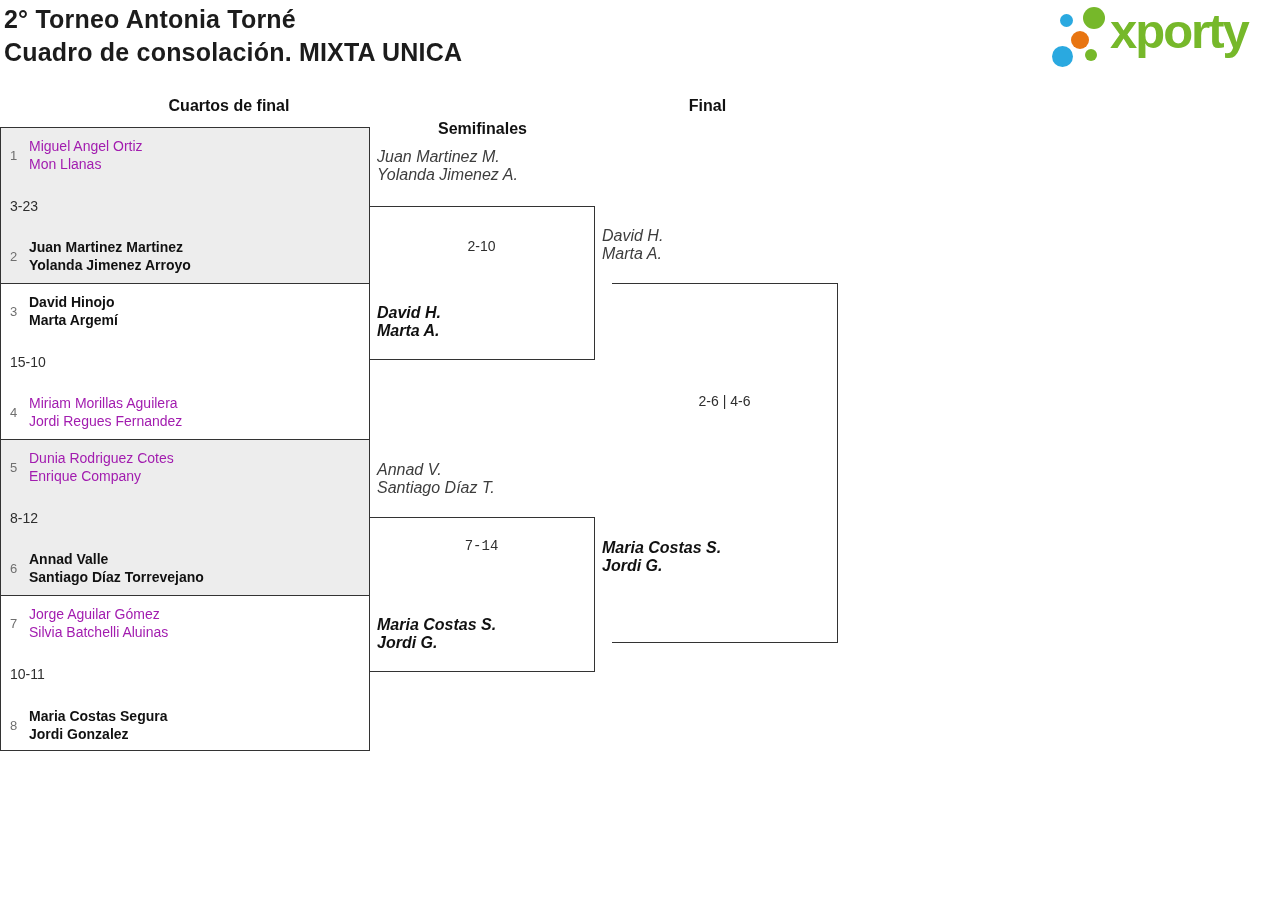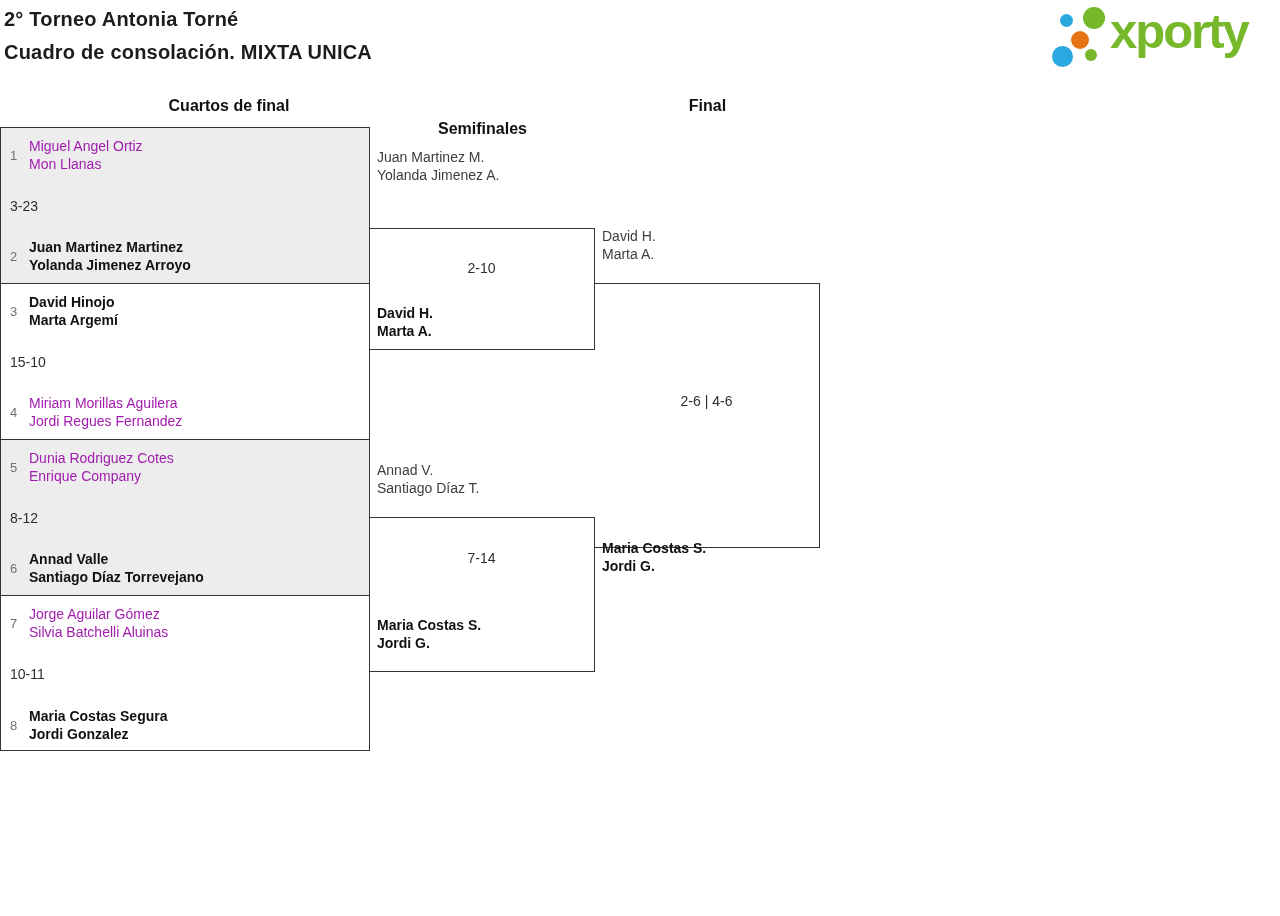--- a/index.html
+++ b/index.html
@@ -4,21 +4,21 @@
 <style>
   html,body{margin:0;padding:0;}
   body{
     width:1280px;height:916px;background:#ffffff;overflow:hidden;
     font-family:"Liberation Sans","DejaVu Sans",sans-serif;
     -webkit-font-smoothing:antialiased;
   }
   .page{position:relative;width:1280px;height:916px;}
 
   
-  .title{position:absolute;left:4px;top:3px;font-size:20px;font-weight:600;
+  .title{position:absolute;left:4px;top:3px;font-size:25px;font-weight:600;
          line-height:33px;color:#1c1c1c;letter-spacing:.2px;}
   .logo{position:absolute;left:1050px;top:0;width:228px;height:70px;cursor:pointer;}
   .dot{position:absolute;border-radius:50%;}
   .dot-blue-sm{left:10px;top:14px;width:13px;height:13px;background:#2aa9e0;}
   .dot-green-lg{left:33px;top:7px;width:22px;height:22px;background:#76b82a;}
   .dot-orange{left:21px;top:31px;width:18px;height:18px;background:#e87511;}
   .dot-blue-lg{left:2px;top:46px;width:21px;height:21px;background:#2aa9e0;}
   .dot-green-sm{left:35px;top:49px;width:12px;height:12px;background:#76b82a;}
   .wordmark{position:absolute;left:60px;top:-1px;font-size:49px;font-weight:700;
             letter-spacing:-2px;color:#76b82a;line-height:64px;}
@@ -40,31 +40,31 @@
   .pair{display:flex;align-items:center;}
   .seed{width:16px;margin-right:3px;flex:none;color:#6f6f6f;font-size:13px;}
   .names{font-size:14px;line-height:18px;color:#a21caf;}
   .pair.winner .names{font-weight:700;color:#111;}
   .nm{display:block;}
   .score{font-size:14px;line-height:18px;color:#2e2e2e;}
 
   
   .connector{position:absolute;box-sizing:border-box;
              border-top:1px solid #333;border-right:1px solid #333;border-bottom:1px solid #333;}
-  .sf1{left:369px;top:206px;width:226px;height:122px;margin-top:22px;}
+  .sf1{left:369px;top:206px;width:226px;height:154px;}
   .sf2{left:369px;top:517px;width:226px;height:155px;}
-  .final-conn{left:594px;top:283px;width:226px;height:265px;}
+  .final-conn{left:612px;top:283px;width:226px;height:360px;}
   .conn-score{position:absolute;left:0;width:100%;text-align:center;
               font-size:14px;line-height:18px;color:#2e2e2e;}
   .sf1 .conn-score{top:30px;}
-  .sf2 .conn-score{top:31px;}
+  .sf2 .conn-score{top:19px;font-family:Liberation Mono, monospace;}
   .final-conn .conn-score{top:108px;}
 
   
-  .plabel{position:absolute;font-size:14px;line-height:18px;color:#3d3d3d;}
+  .plabel{position:absolute;font-size:16px;line-height:18px;color:#3d3d3d;font-style:italic;}
   .plabel.winner{font-weight:700;color:#111;}
   .lbl-sf1-top{left:377px;top:148px;}
   .lbl-sf1-bot{left:377px;top:304px;}
   .lbl-sf2-top{left:377px;top:461px;}
   .lbl-sf2-bot{left:377px;top:616px;}
   .lbl-final-top{left:602px;top:227px;}
   .lbl-final-bot{left:602px;top:539px;}
 </style>
 </head>
 <body>

